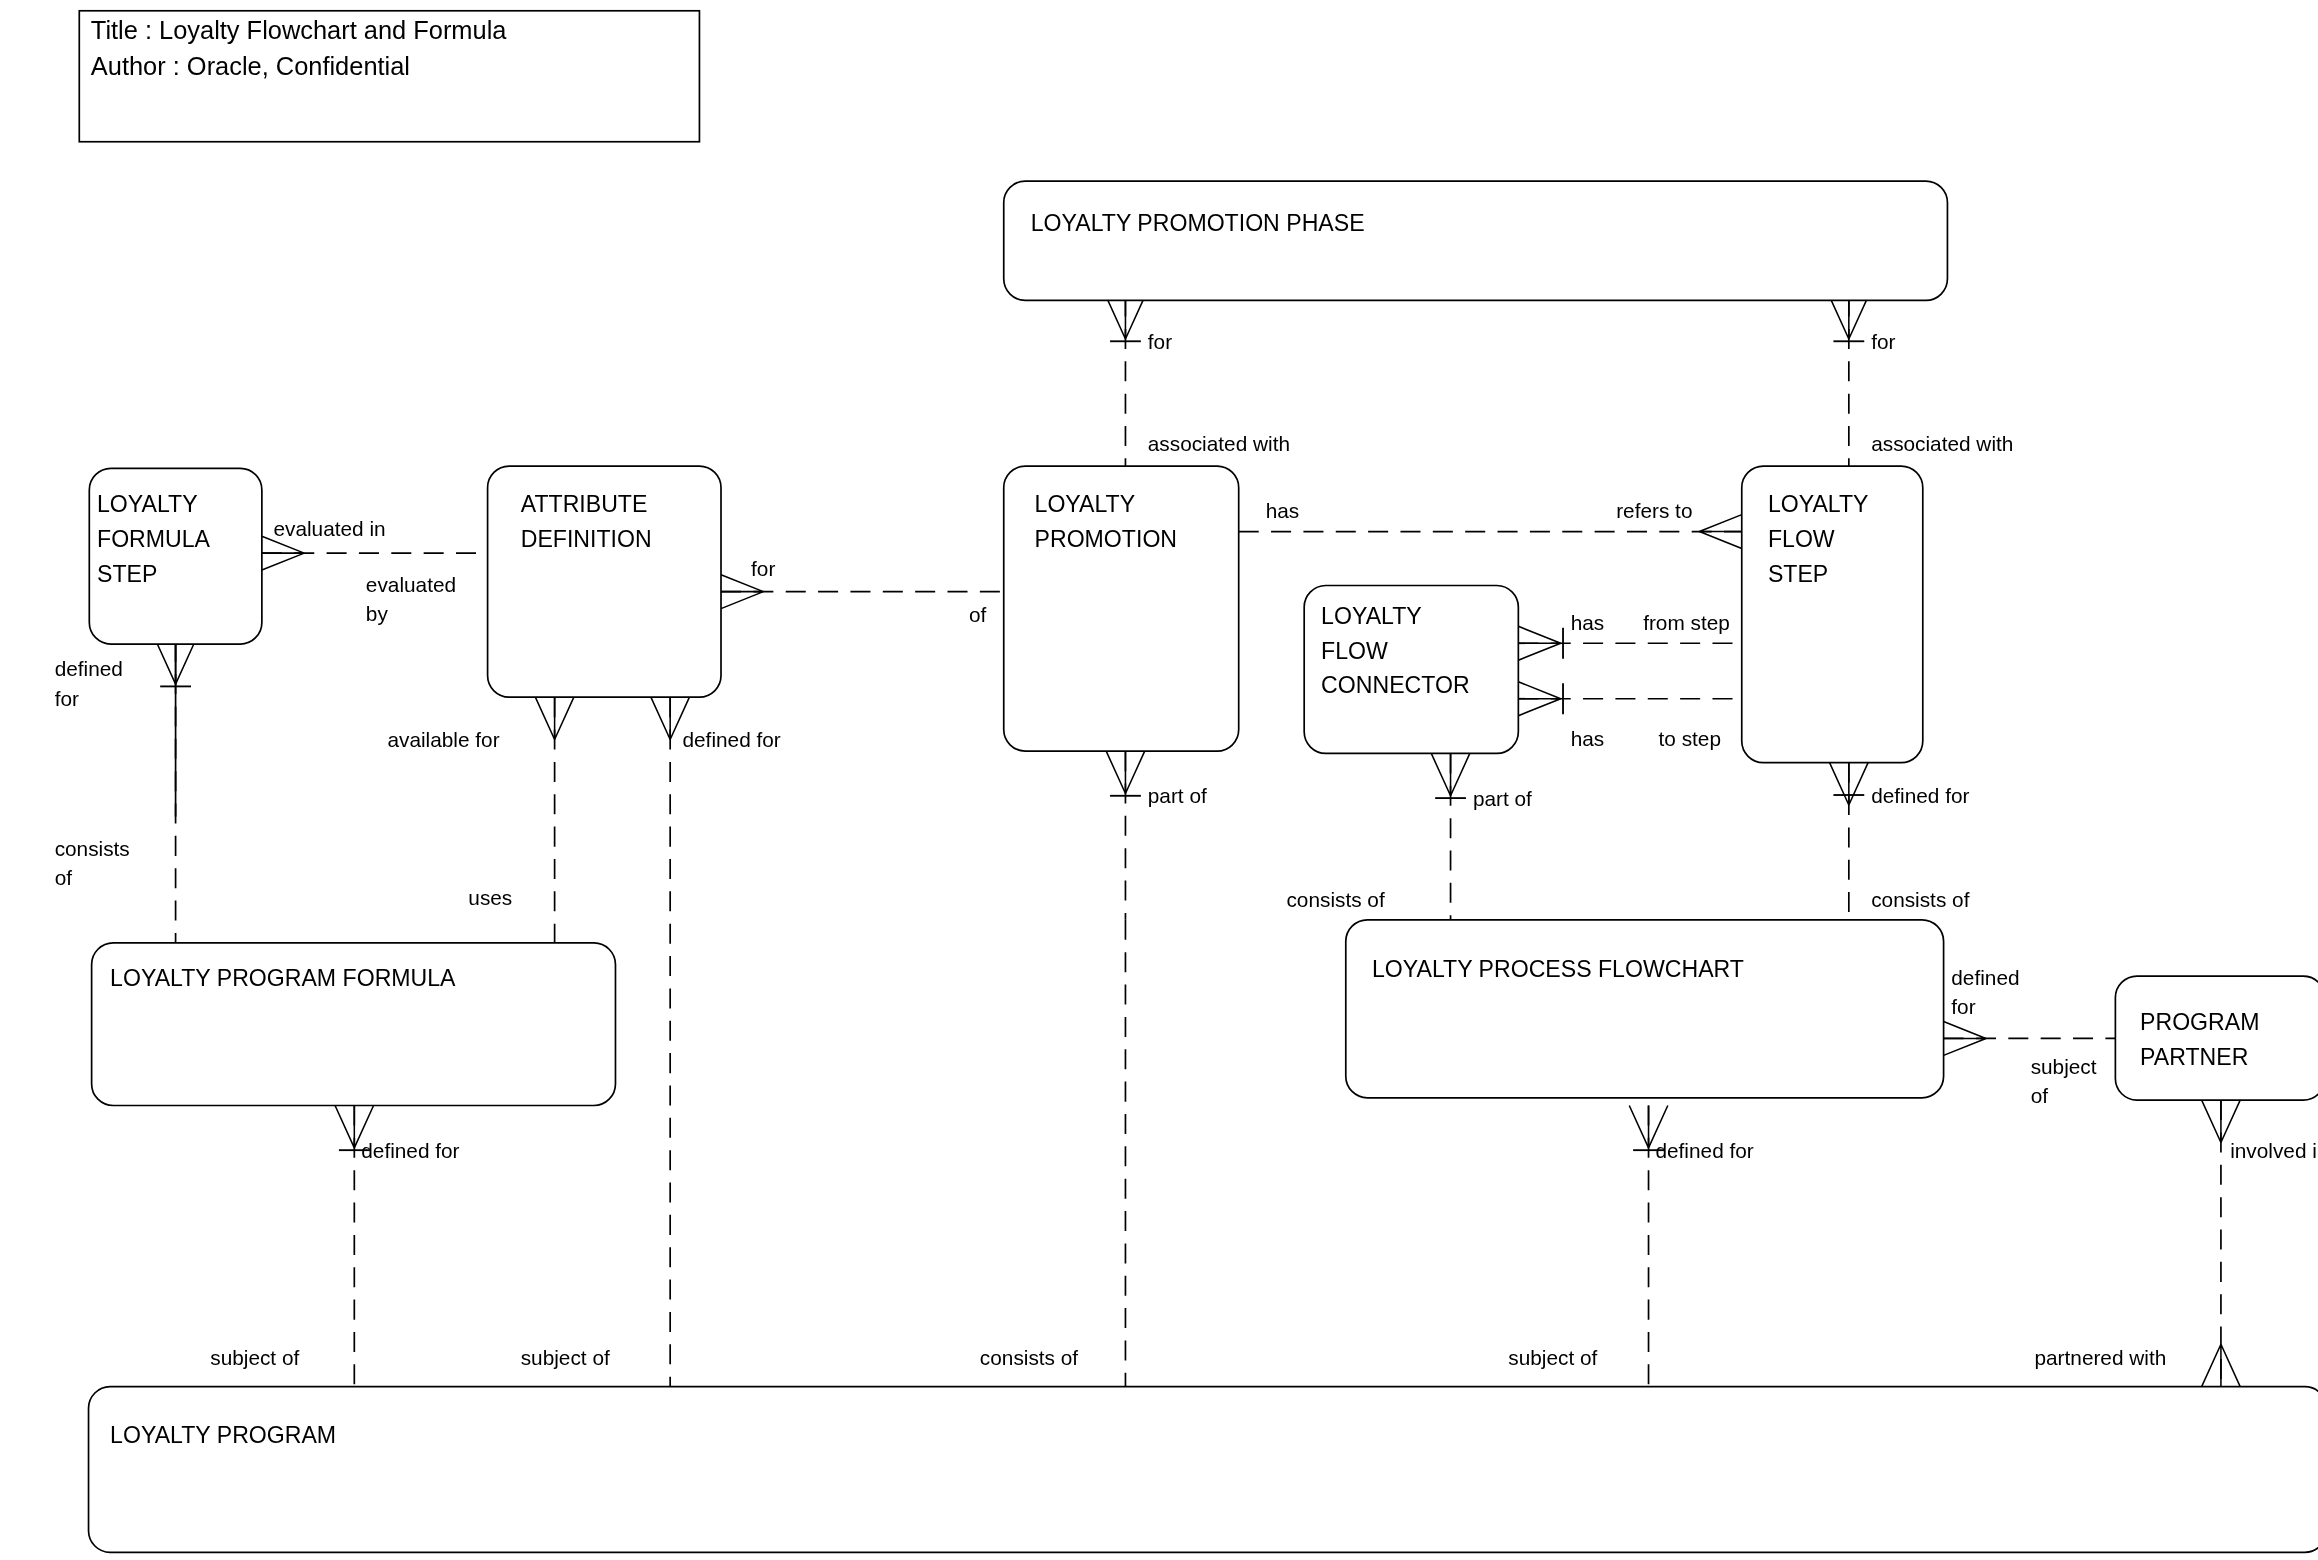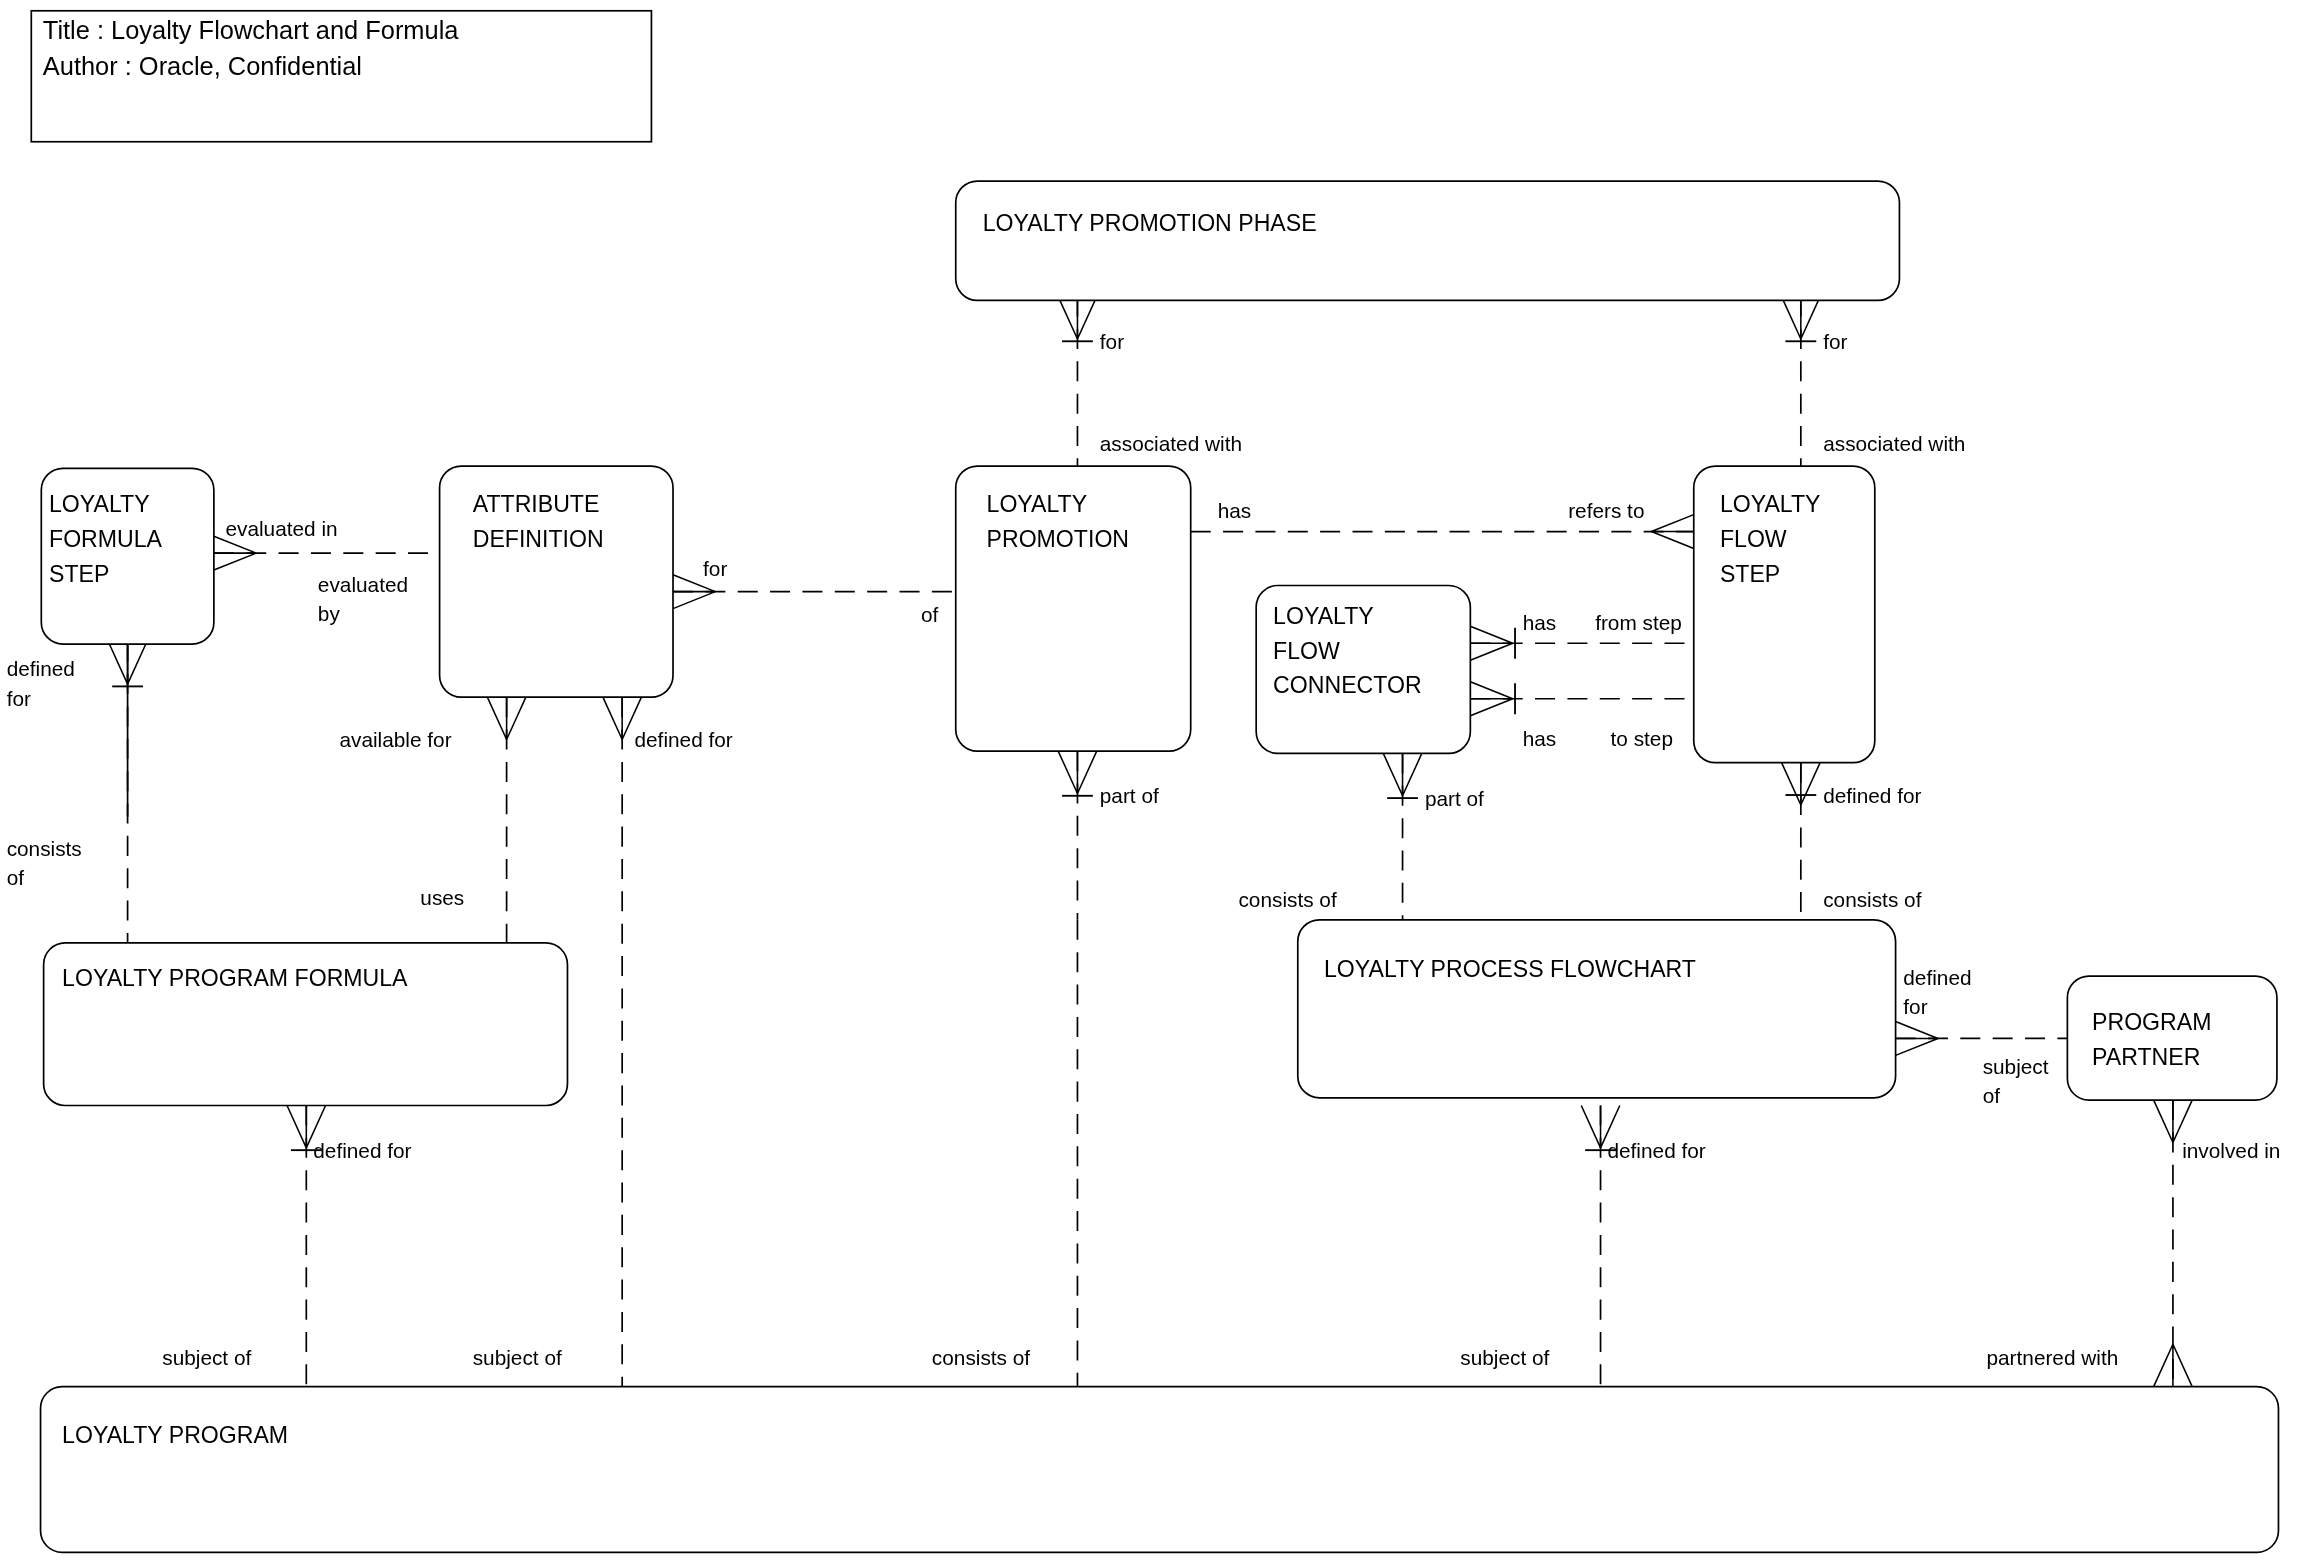--- a/index.html
+++ b/index.html
@@ -6,20 +6,21 @@
     margin: 0;
     padding: 0;
     background: #ffffff;
   }
   #diagram-root {
     position: relative;
     width: 2250px;
     height: 1560px;
     background: #ffffff;
     font-family: "Liberation Sans", sans-serif;
+    margin-left: 48px;
   }
   svg#er-canvas {
     position: absolute;
     top: 0;
     left: 0;
     width: 2319px;
     height: 1560px;
   }
   .entity-box {
     fill: #ffffff;

